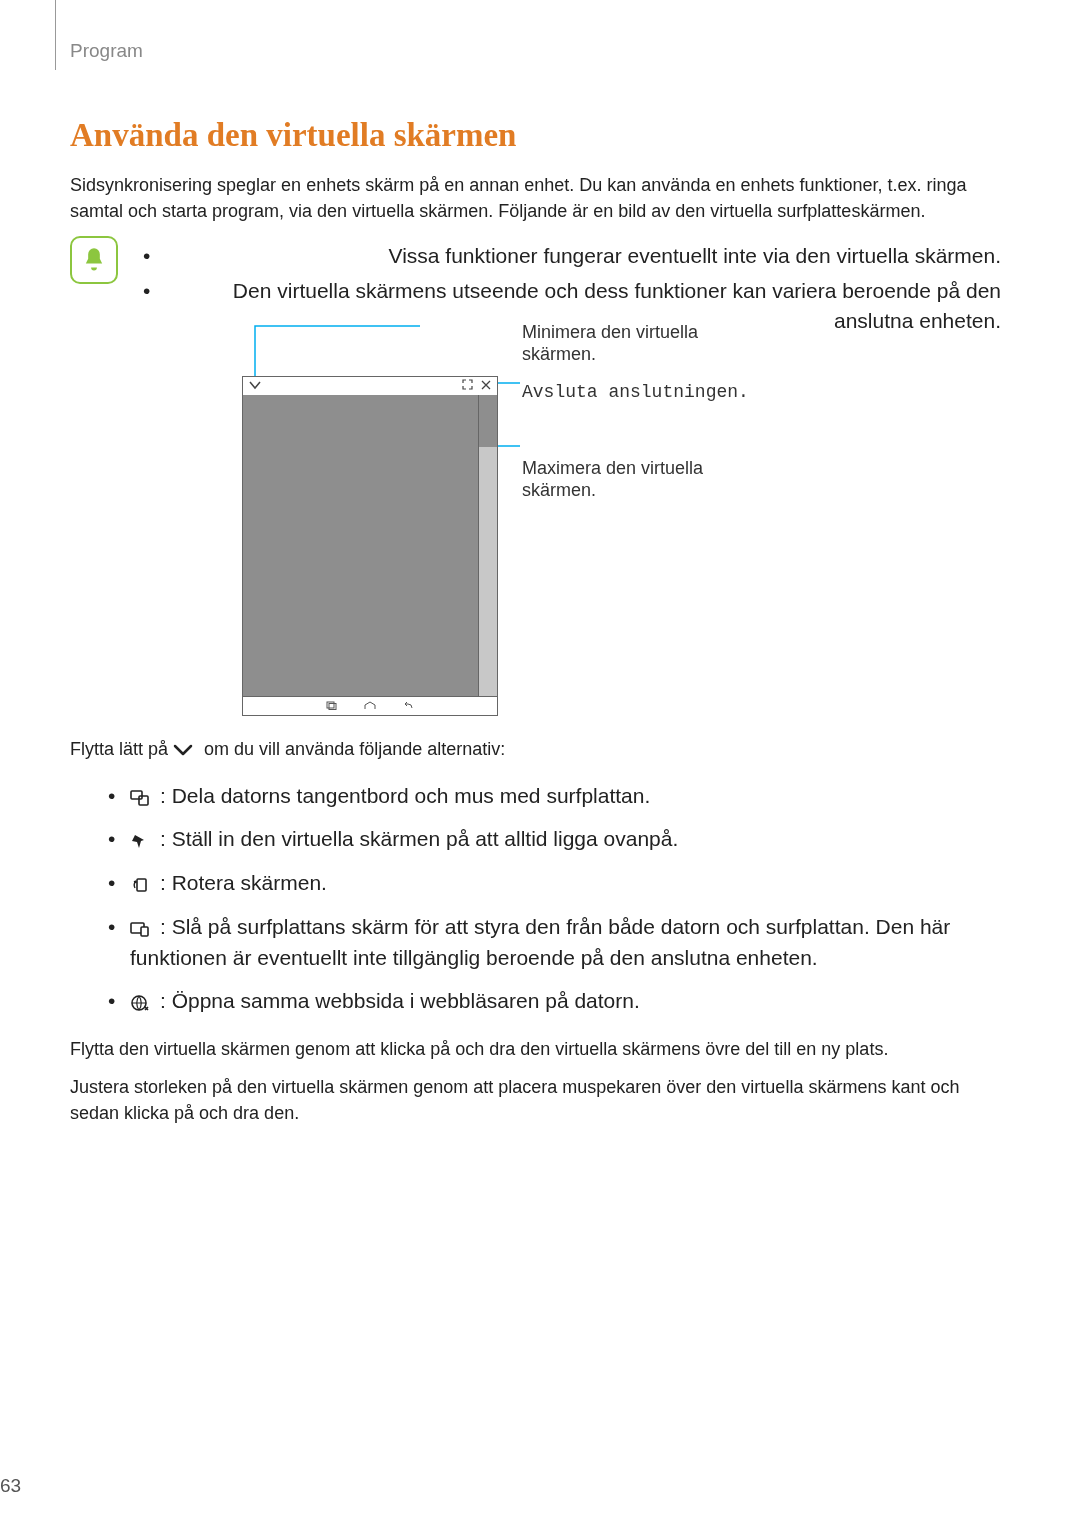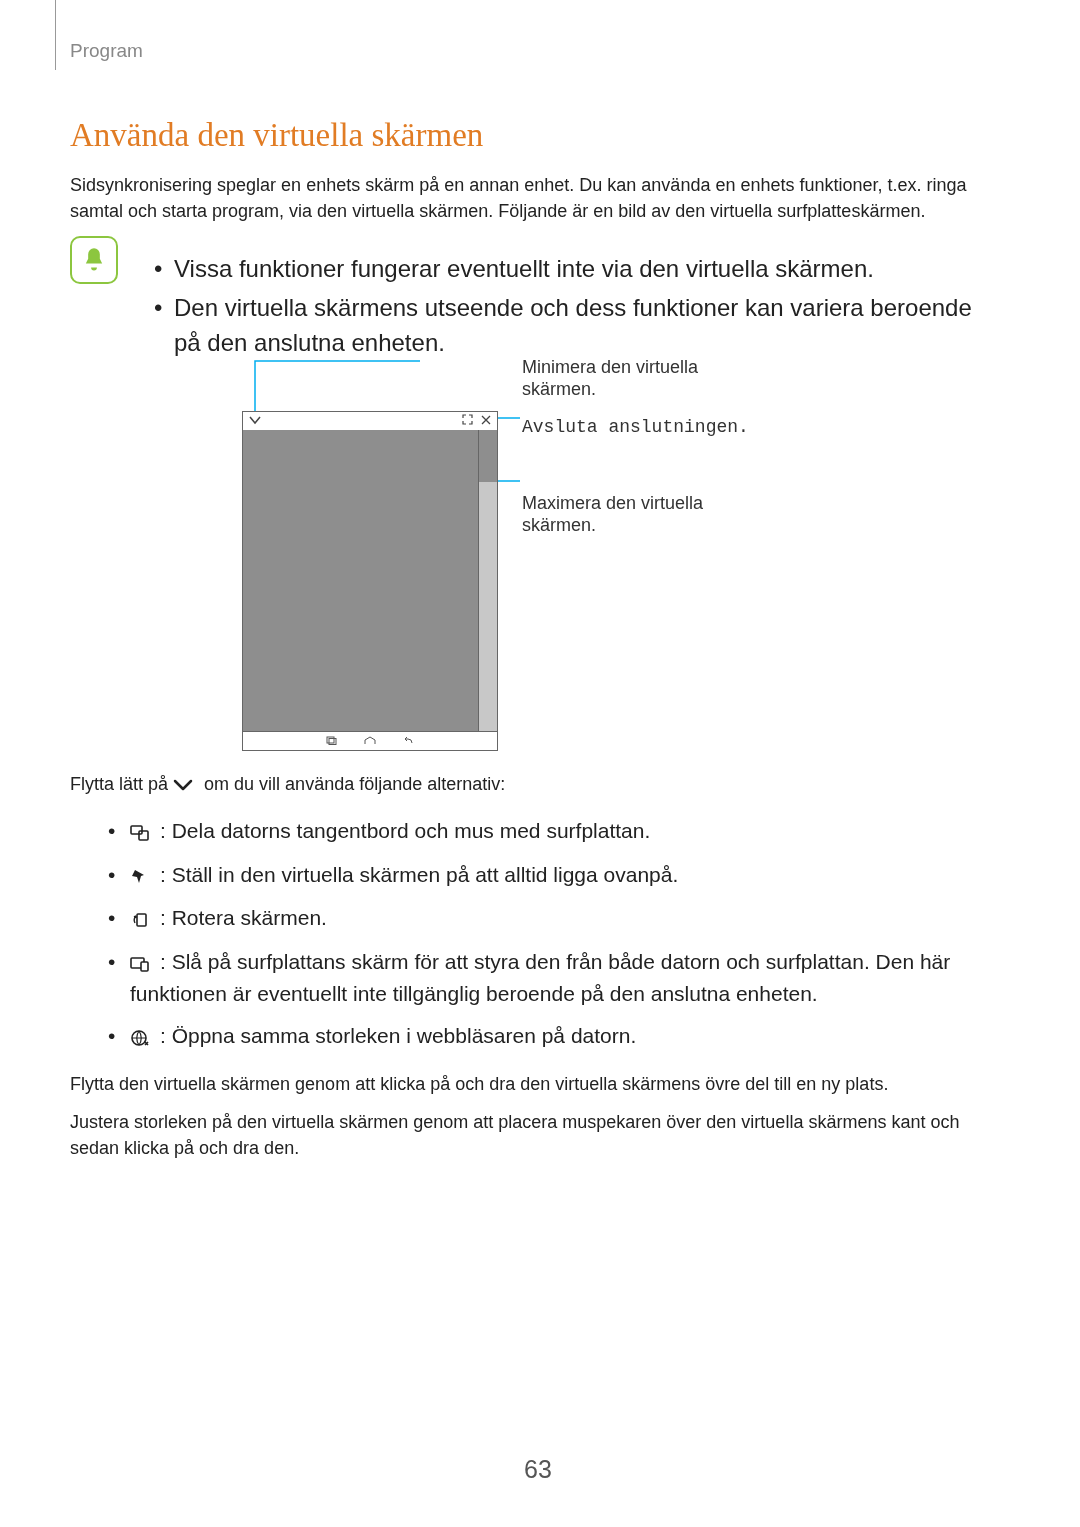--- a/index.html
+++ b/index.html
@@ -25,21 +25,21 @@
     background: #999;
   }
   .header-label {
     font-size: 19px;
     color: #888;
     margin-top: 0;
     margin-bottom: 55px;
   }
   h1 {
     font-family: Georgia, "Times New Roman", serif;
-    font-weight: normal;
+    font-weight: bold;
     color: #e17c24;
     font-size: 33px;
     margin: 0 0 18px 0;
   }
   .body-text {
     font-size: 18px;
     line-height: 1.45;
     margin: 0 0 12px 0;
   }
   .note-block {
@@ -53,24 +53,25 @@
     border-radius: 10px;
     display: flex;
     align-items: center;
     justify-content: center;
     flex: 0 0 44px;
     margin-right: 18px;
   }
   .note-icon svg { width: 28px; height: 28px; }
   .note-list {
     list-style: none;
-    margin: 16px;
+    margin: 5px;
     padding: 0;
-    font-size: 24px;
+    font-size: 21px;
     line-height: 1.45;
+    text-align: right;
   }
   .note-list li { position: relative; padding-left: 22px; margin-bottom: 4px; }
   .note-list li::before {
     content: "•";
     position: absolute;
     left: 2px;
     top: 0;
   }
   .figure-wrap {
     display: flex;
@@ -177,25 +178,25 @@
     line-height: 1.45;
   }
   .option-list li::before {
     content: "•";
     position: absolute;
     left: 0;
   }
   .option-list .inline-icon { margin-right: 4px; }
   .page-number {
     position: absolute;
-    bottom: 43px;
+    bottom: 30px;
     left: 0;
     right: 0;
-    text-align: center;
-    font-size: 25px;
+    text-align: left;
+    font-size: 19px;
     color: #555;
   }
   .figure-area { position: relative; width: 600px; }
 </style>
 </head>
 <body>
 
 <div class="page">
   <div class="vertical-rule"></div>
   <div class="header-label">Program</div>
@@ -313,21 +314,21 @@
           </svg>
       </span><span>: Slå på surfplattans skärm för att styra den från både datorn och surfplattan. Den här funktionen är eventuellt inte tillgänglig beroende på den anslutna enheten.</span>
     </li>
     <li>
       <span class="inline-icon">
         <svg viewBox="0 0 20 18">
             <circle cx="9" cy="9" r="7" fill="none" stroke="#222" stroke-width="1.6"></circle>
             <path d="M2 9h14M9 2c3 4 3 10 0 14M9 2c-3 4-3 10 0 14" fill="none" stroke="#222" stroke-width="1.2"></path>
             <path d="M15 13l3 3m0-3l-3 3" stroke="#222" stroke-width="1.6"></path>
           </svg>
-      </span><span>: Öppna samma storleken i webbläsaren på datorn.</span>
+      </span><span>: Öppna samma webbsida i webbläsaren på datorn.</span>
     </li>
   </ul>
 
   <p class="body-text">Flytta den virtuella skärmen genom att klicka på och dra den virtuella skärmens övre del till en ny plats.</p>
   <p class="body-text">Justera storleken på den virtuella skärmen genom att placera muspekaren över den virtuella skärmens kant och sedan klicka på och dra den.</p>
 
   <div class="page-number">63</div>
 </div>
 
 </body></html>

